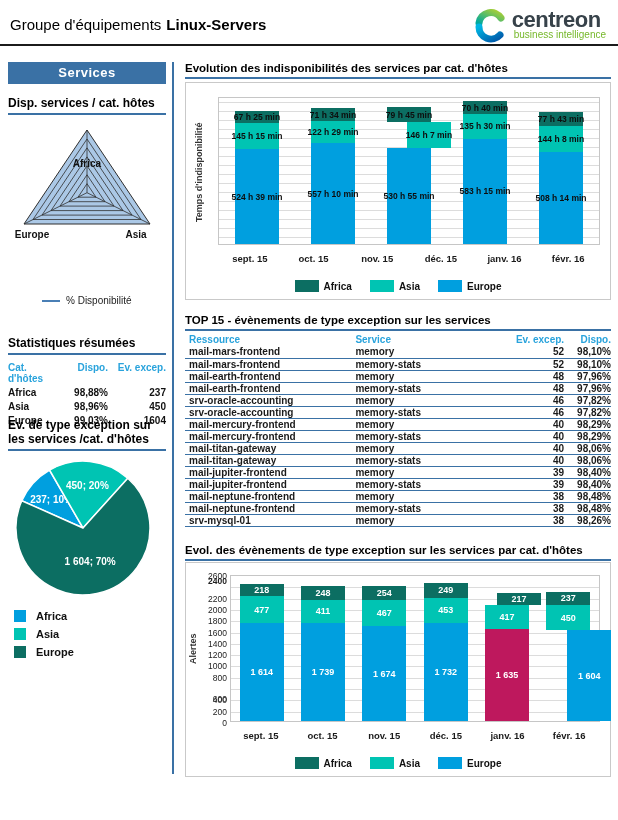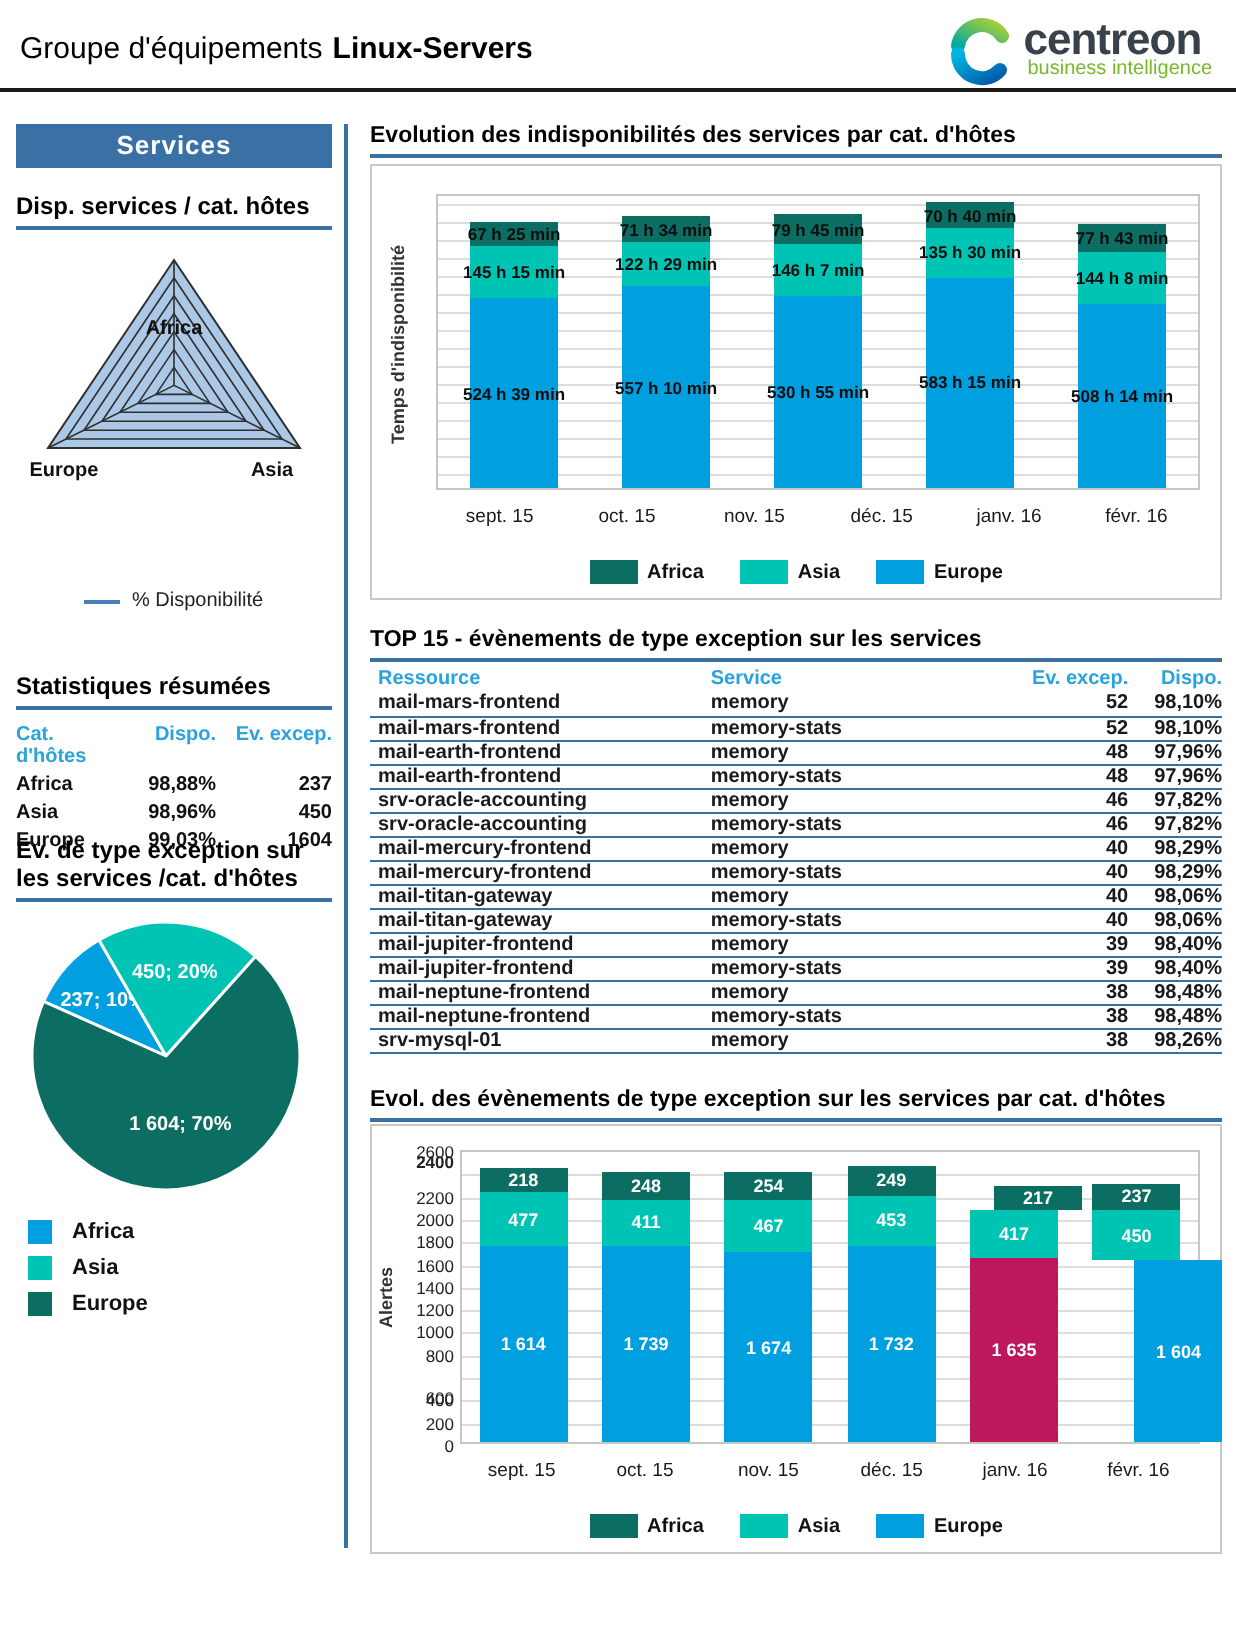--- a/index.html
+++ b/index.html
@@ -58,21 +58,21 @@
   .bar-col{flex:1;display:flex;flex-direction:column;justify-content:flex-end;align-items:center}
   .bar-stack{width:44px;display:flex;flex-direction:column}
   .seg{position:relative;width:100%}
   .seg-label{position:absolute;left:50%;top:50%;transform:translate(-50%,-50%);
              white-space:nowrap;font-weight:bold}
   #chart1 .seg-label{font-size:8.5px;color:#0d0d0d}
   #chart2 .seg-label{font-size:9px;color:#fff}
   .xlabels{position:absolute;display:flex}
   #chart1 .xlabels{left:32px;right:10px;top:170px}
   #chart2 .xlabels{left:44px;right:10px;top:167px}
-  .xlabel{flex:1;text-align:center;font-size:9.5px;font-weight:normal;color:#1a1a1a}
+  .xlabel{flex:1;text-align:center;font-size:9.5px;font-weight:bold;color:#1a1a1a}
   .legend{position:absolute;left:0;right:0;bottom:7px;display:flex;justify-content:center;
           gap:18px;align-items:center}
   .legend-item{display:flex;align-items:center;gap:5px;font-size:10px;font-weight:bold;color:#111}
   .legend-swatch{width:24px;height:12px;display:inline-block}
   .ylabel{position:absolute;writing-mode:vertical-rl;transform:rotate(180deg);font-size:9px;
           font-weight:bold;color:#333;display:flex;align-items:center;justify-content:center}
   #chart1 .ylabel{left:8px;top:18px;height:142px}
   #chart2 .ylabel{left:2px;top:18px;height:136px}
 
   
@@ -230,21 +230,21 @@
                 <div class="seg" style="height: 100.6px; background: rgb(0, 159, 223);">
                   <span class="seg-label">557 h 10 min</span>
                 </div>
               </div>
             </div>
             <div class="bar-col">
               <div class="bar-stack">
                 <div class="seg" style="height: 14.4px; background: rgb(12, 110, 98);">
                   <span class="seg-label">79 h 45 min</span>
                 </div>
-                <div class="seg" style="height: 26.4px; background: rgb(0, 196, 179);">
+                <div class="seg" style="height: 26.4px; background: rgb(0, 196, 179); margin-left: 20px;">
                   <span class="seg-label">146 h 7 min</span>
                 </div>
                 <div class="seg" style="height: 95.8px; background: rgb(0, 159, 223);">
                   <span class="seg-label">530 h 55 min</span>
                 </div>
               </div>
             </div>
             <div class="bar-col">
               <div class="bar-stack">
                 <div class="seg" style="height: 12.8px; background: rgb(12, 110, 98);">

